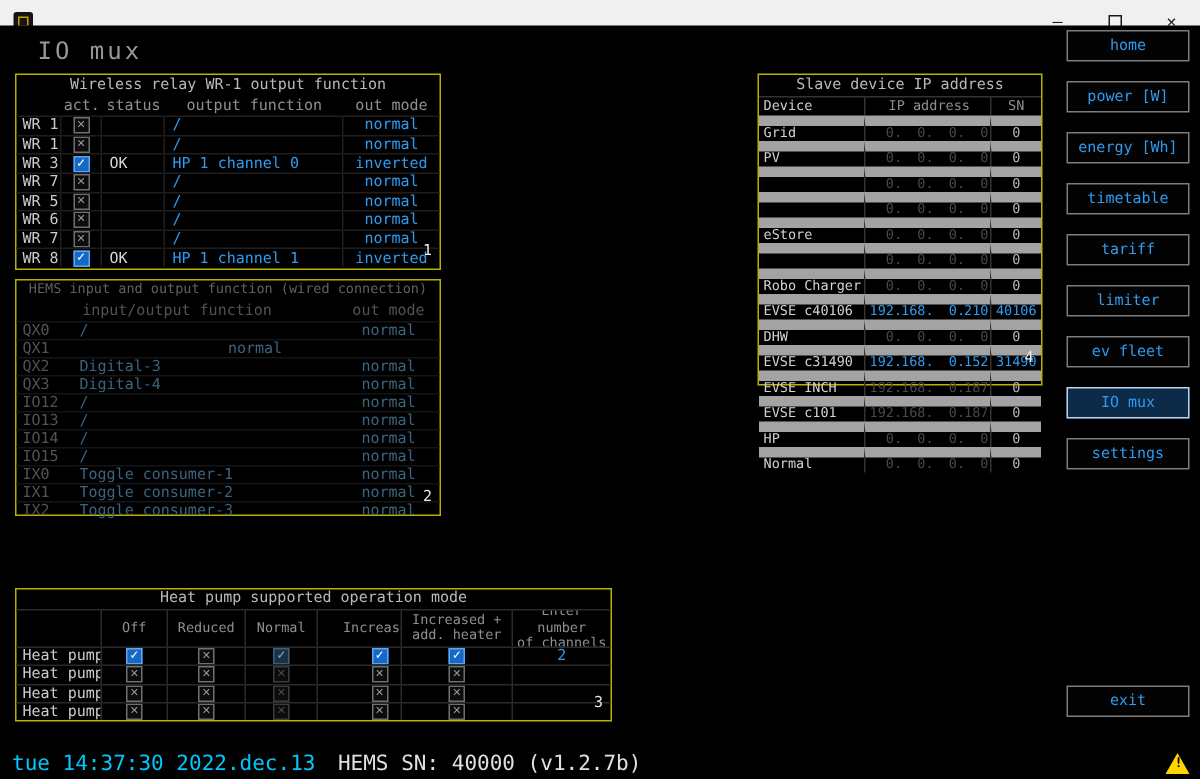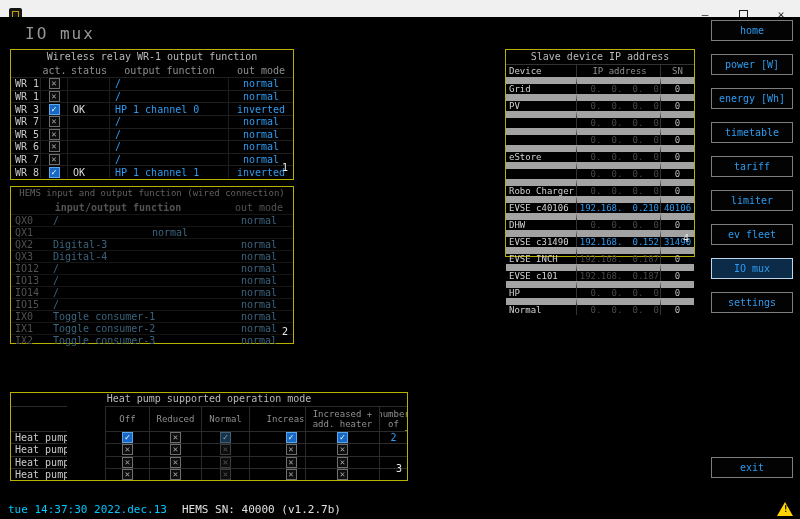--- a/index.html
+++ b/index.html
@@ -58,35 +58,35 @@
 
   
   .p2{left:10px;top:169px;width:284px;height:158px;}
   .p2 .panel-title{font-size:9px;color:#606060;}
   .p2 .hdrrow{height:13px;font-size:10px;color:#525252;}
   .p2rows{height:129px;display:flex;flex-direction:column;}
   .p2 .row{flex:1;font-size:10px;border-top:1px solid #151515;}
   .q-lbl{width:36px;padding-left:4px;color:#525252;}
   .q-fn{width:178px;padding-left:6px;color:#3b647e;}
   .q-md{flex:1;justify-content:center;color:#3b647e;}
-  .p2 .hc.q-hfn{width:214px;justify-content:center;font-weight:bold;}
+  .p2 .hc.q-hfn{width:214px;justify-content:center;}
   .p2 .hc.q-hmd{flex:1;justify-content:center;color:#525252;}
 
   
   .p3{left:10px;top:375px;width:398px;height:89px;}
   .p3 .panel-title{height:13px;line-height:12px;}
   .p3 .hdrrow{height:25px;font-size:9px;}
   .p3 .hc{justify-content:center;text-align:center;white-space:pre-line;line-height:1.15;border-left:1px solid #2b2b2b;border-top:1px solid #2b2b2b;}
   .p3 .hc:first-child{border-left:none;}
   .p3rows{height:49px;display:flex;flex-direction:column;}
   .p3 .row{flex:1;font-size:10px;}
   .p3 .c{justify-content:center;border-left:1px solid #2b2b2b;border-top:1px solid #2b2b2b;}
   .p3 .c:first-child{border-left:none;justify-content:flex-start;padding-left:4px;color:#cacaca;}
   .h-lbl{width:56px;}
-  .h-off{width:44px;margin-left:38px;}
+  .h-off{width:44px;}
   .h-red{width:52px;}
   .h-nor{width:48px;}
   .h-inc{width:56px;padding-left:27px;}
   .h-iah{width:74px;}
   .h-ch{flex:1;}
   .p3 .c.h-ch{color:#2e9bf0;}
 
   
   .p4{left:505px;top:32px;width:190px;height:208px;}
   .p4 .hdrrow{height:13px;font-size:9px;border-top:1px solid #333;}
@@ -107,21 +107,21 @@
   .dot{display:inline-block;width:4px;text-align:center;}
   .dot::before{content:".";}
 
   
   .sidebar{position:absolute;left:711px;top:3px;display:flex;flex-direction:column;gap:13px;}
   .sidebtn{width:82px;height:21px;border:1px solid #7d7d7d;background:#030303;color:#2e9bf0;font-size:10px;display:flex;align-items:center;justify-content:center;cursor:pointer;}
   .sidebtn.st-active{background:#0b2b49;border-color:#bcd6ec;}
   .exit{position:absolute;left:711px;top:440px;}
 
   
-  .statusbar{position:absolute;left:0;bottom:0;width:800px;height:20px;background:#000;display:flex;align-items:center;font-size:11px;}
+  .statusbar{position:absolute;left:0;bottom:0;width:800px;height:20px;background:#000;display:flex;align-items:center;font-size:14px;}
   .status-time{margin-left:8px;color:#00c8ff;}
   .status-sn{margin-left:15px;color:#e0e0e0;}
   .warn{margin-left:auto;margin-right:7px;width:0;height:0;border-left:8px solid transparent;border-right:8px solid transparent;border-bottom:14px solid #ffd400;position:relative;}
   .warn::after{content:"!";position:absolute;left:-2px;top:2px;font-size:9px;font-weight:bold;color:#000;}
 </style>
 </head>
 <body>
 
 <div class="titlebar">
   <div class="appicon"></div>

